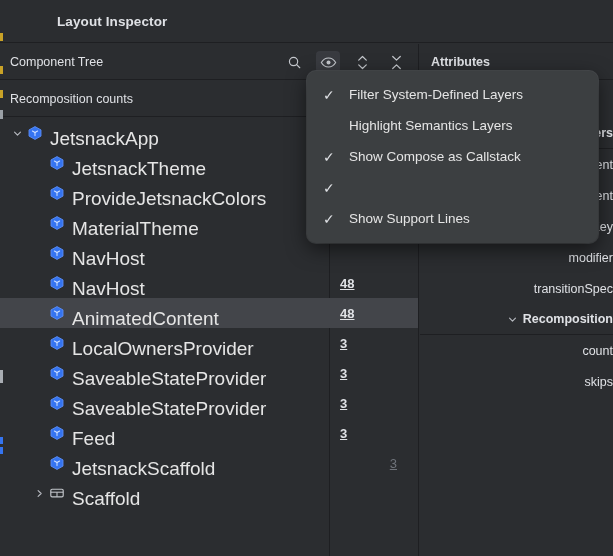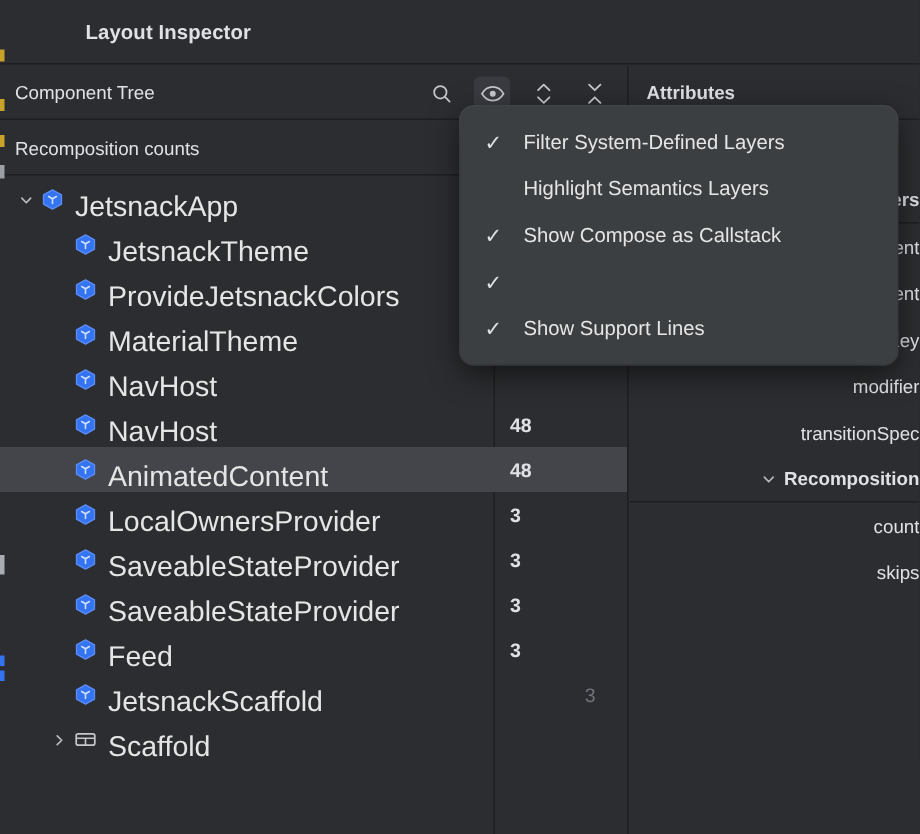--- a/index.html
+++ b/index.html
@@ -162,20 +162,21 @@
     left: 330px;
     top: 0;
     width: 89px;
     height: 30px;
     display: flex;
     align-items: center;
     font-size: 13px;
     font-weight: bold;
     color: #dfe1e5;
     padding-left: 10px;
+    text-decoration: underline;
   }
   .count-cell.dim {
     color: #6f737a;
     font-weight: normal;
     justify-content: flex-end;
     padding-left: 0;
     padding-right: 22px;
   }
 
   

